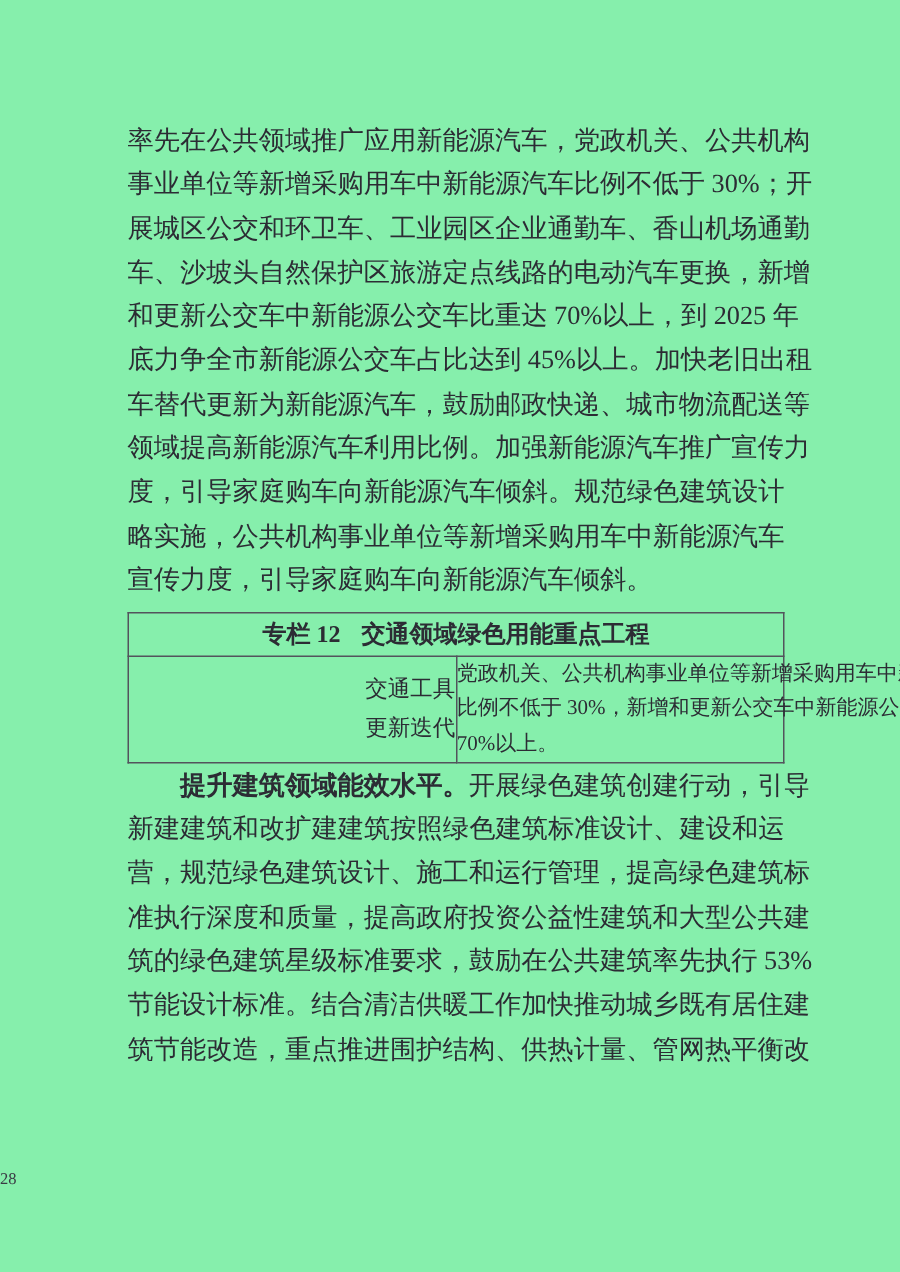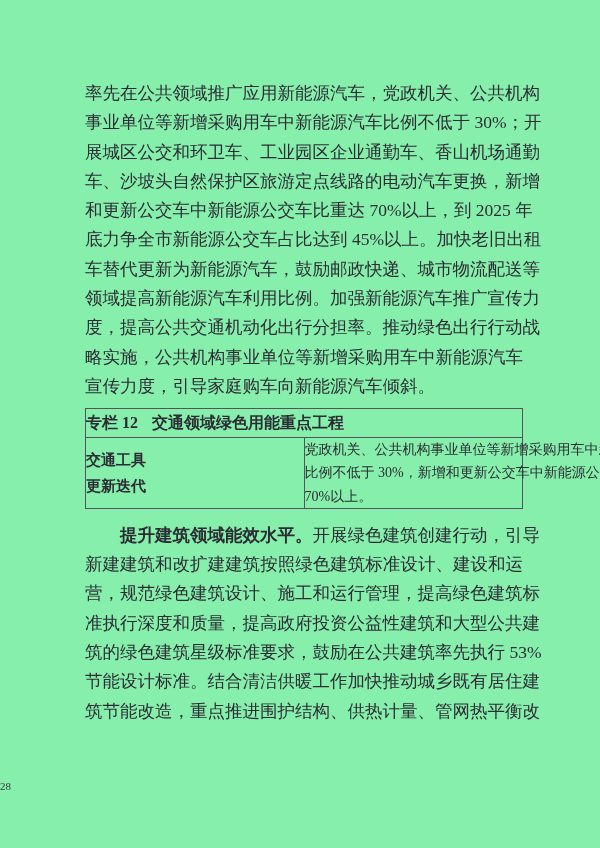--- a/index.html
+++ b/index.html
@@ -36,48 +36,48 @@
     border-collapse: collapse;
     margin-top: 7px;
     table-layout: fixed;
   }
   .callout td {
     border: 1px solid #53535c;
     padding: 0;
   }
   .box-title-cell {
     height: 28px;
-    text-align: left;
+    text-align: center;
     font-weight: bold;
     font-size: 16px;
     vertical-align: middle;
   }
   .box-title-label { margin-right: 14px; }
   .box-header-cell {
     width: 102px;
-    text-align: left;
+    text-align: right;
     vertical-align: middle;
-    font-weight: bold;
+    font-weight: normal;
     font-size: 15px;
   }
   .box-header-cell .hline { line-height: 26px; }
   .box-body-cell {
     padding: 4px 8px 5px 9px;
     vertical-align: top;
   }
   .box-body-cell .bline {
     font-size: 14px;
     line-height: 23.2px;
     text-align: justify;
     text-align-last: justify;
     white-space: nowrap;
   }
   .box-body-cell .bline.last { text-align-last: left; }
 
-  .para2 { margin-top: 12px; }
+  .para2 { }
 
   .page-number {
     position: absolute;
     left: 0;
     top: 780px;
     width: 100%;
     text-align: left;
     font-size: 11px;
     color: #3a3a44;
   }
@@ -90,21 +90,21 @@
 
     <div class="para">
       <div class="line">率先在公共领域推广应用新能源汽车，党政机关、公共机构</div>
       <div class="line">事业单位等新增采购用车中新能源汽车比例不低于 30%；开</div>
       <div class="line">展城区公交和环卫车、工业园区企业通勤车、香山机场通勤</div>
       <div class="line">车、沙坡头自然保护区旅游定点线路的电动汽车更换，新增</div>
       <div class="line">和更新公交车中新能源公交车比重达 70%以上，到 2025 年</div>
       <div class="line">底力争全市新能源公交车占比达到 45%以上。加快老旧出租</div>
       <div class="line">车替代更新为新能源汽车，鼓励邮政快递、城市物流配送等</div>
       <div class="line">领域提高新能源汽车利用比例。加强新能源汽车推广宣传力</div>
-      <div class="line">度，提高公共交通机动化出行分担率。推动绿色出行行动战</div>
+      <div class="line">度，引导家庭购车向新能源汽车倾斜。规范绿色建筑设计</div>
       <div class="line">略实施，公共机构事业单位等新增采购用车中新能源汽车</div>
       <div class="line last">宣传力度，引导家庭购车向新能源汽车倾斜。</div>
     </div>
 
     <table class="callout">
       <tbody>
           <tr>
         <td class="box-title-cell" colspan="2">
           <span class="box-title-label">专栏 12</span><span>交通领域绿色用能重点工程</span>
         </td>

